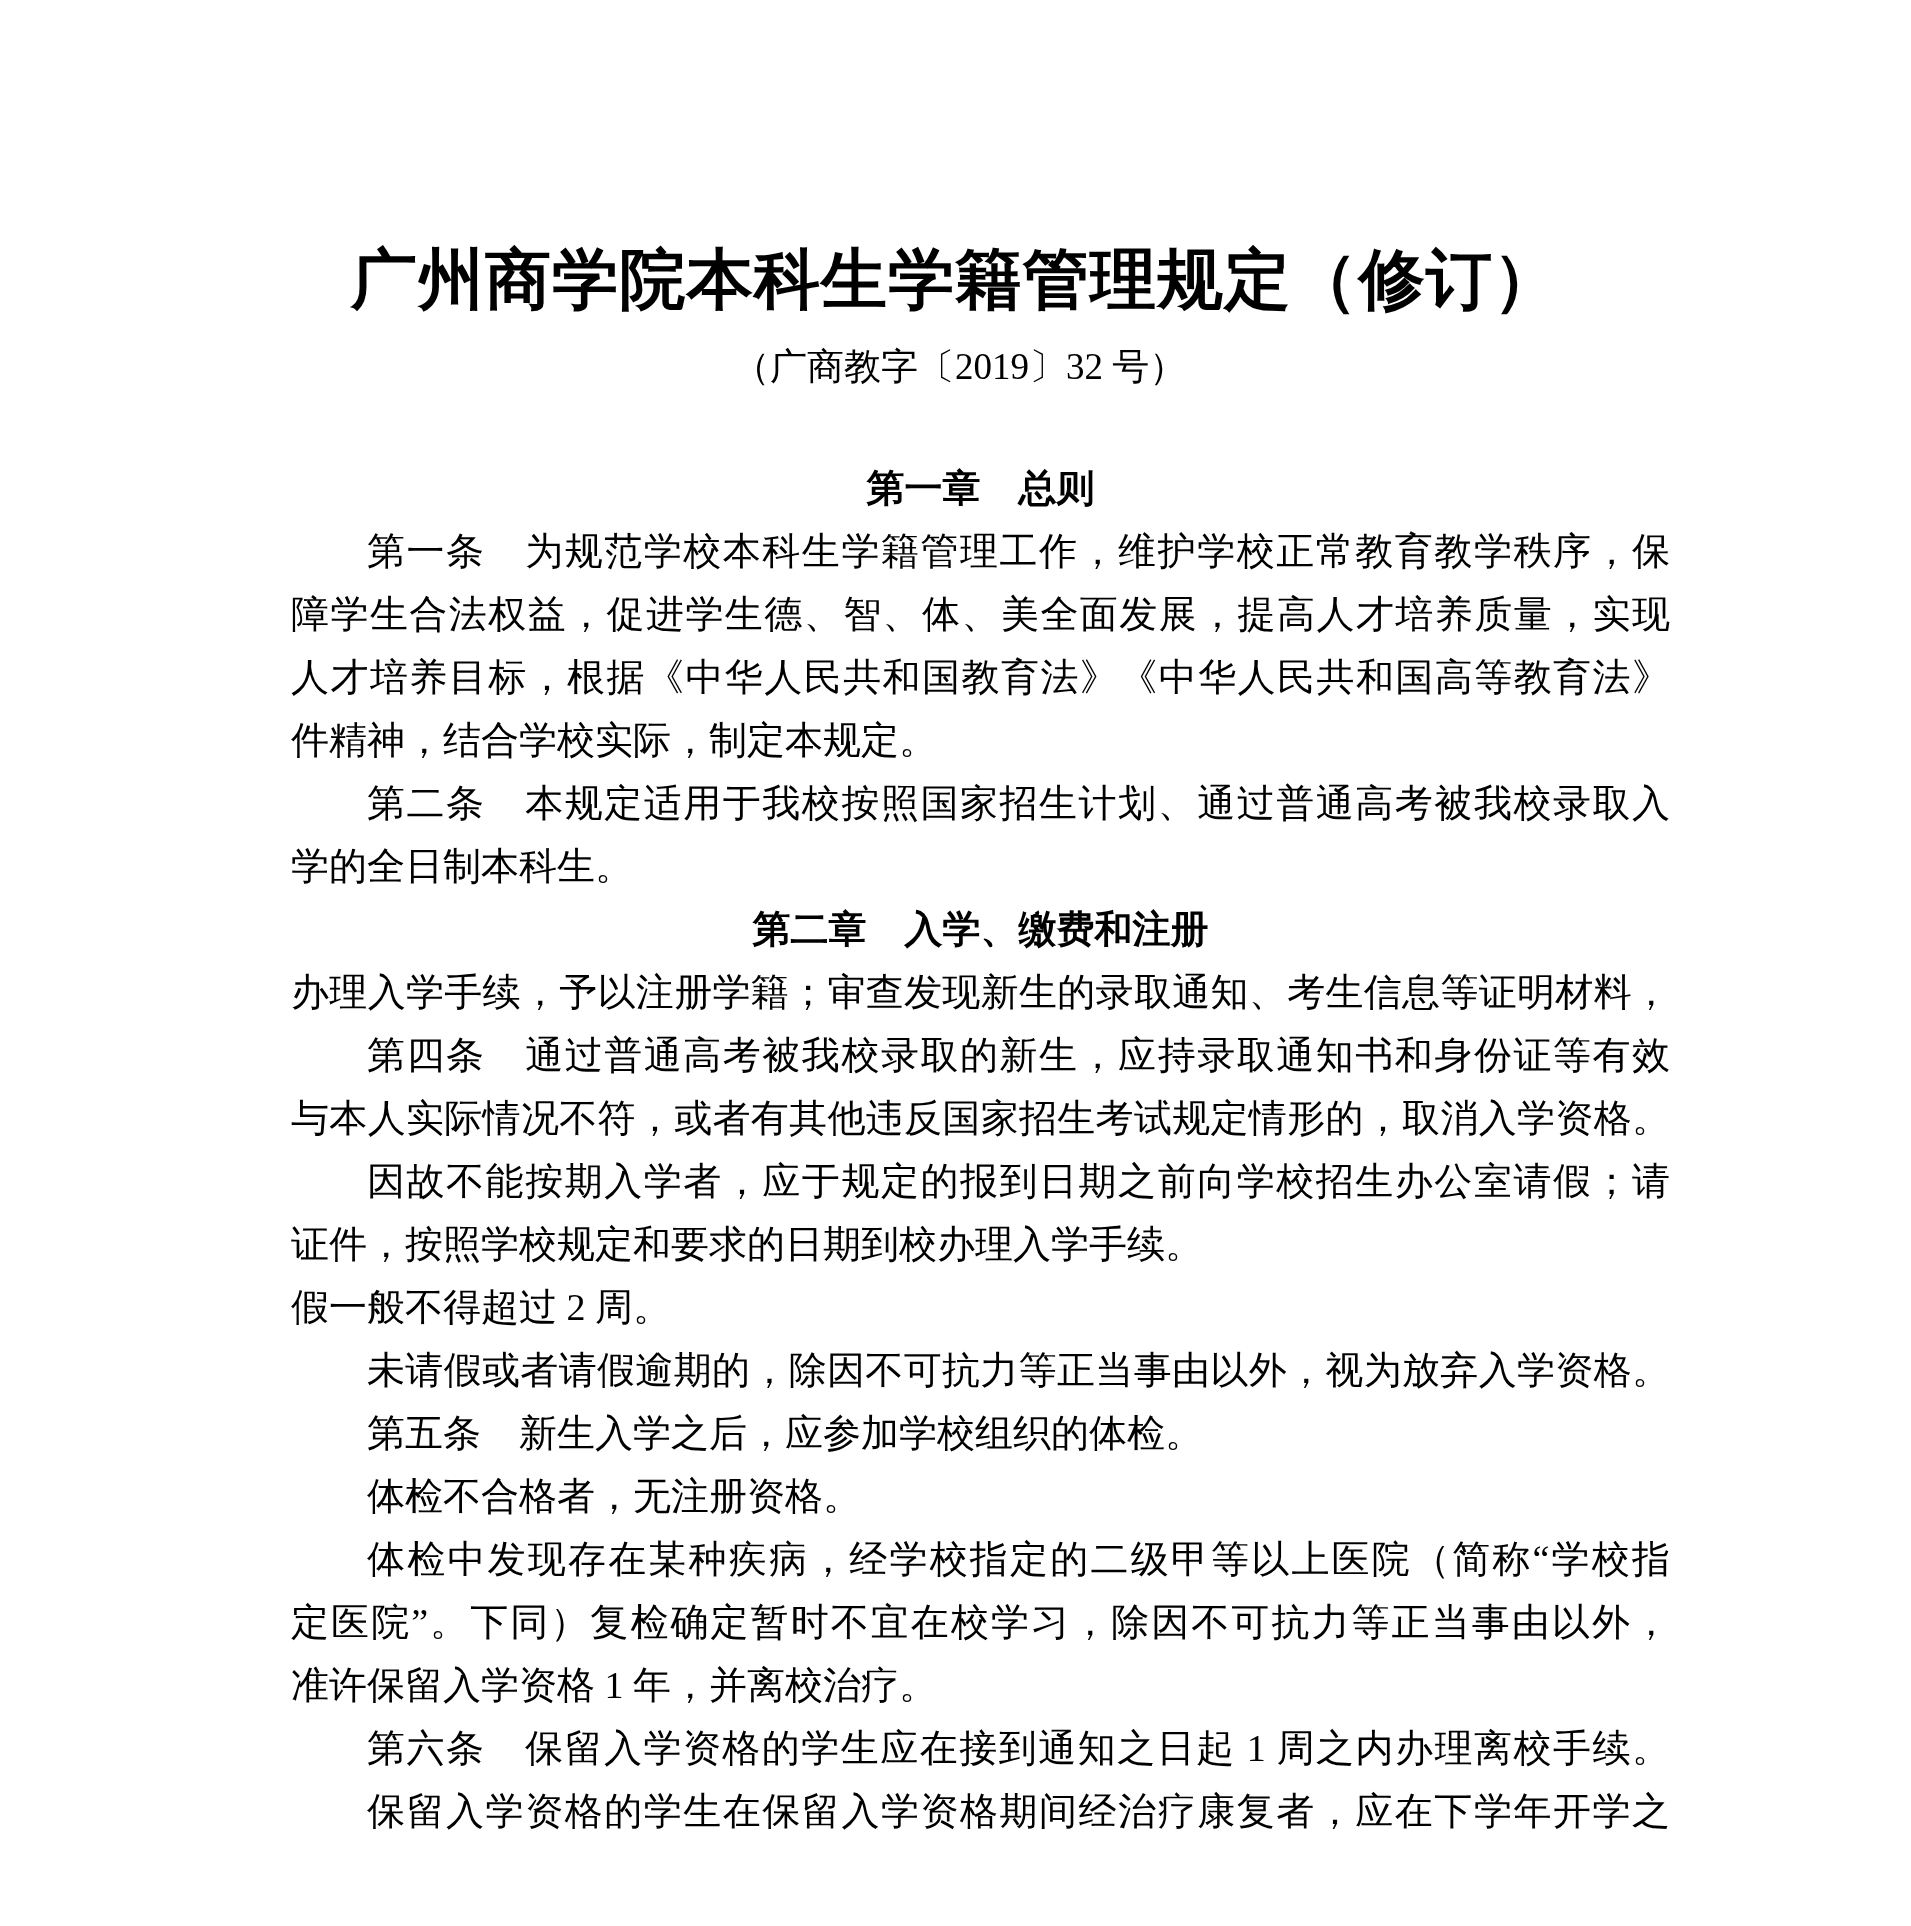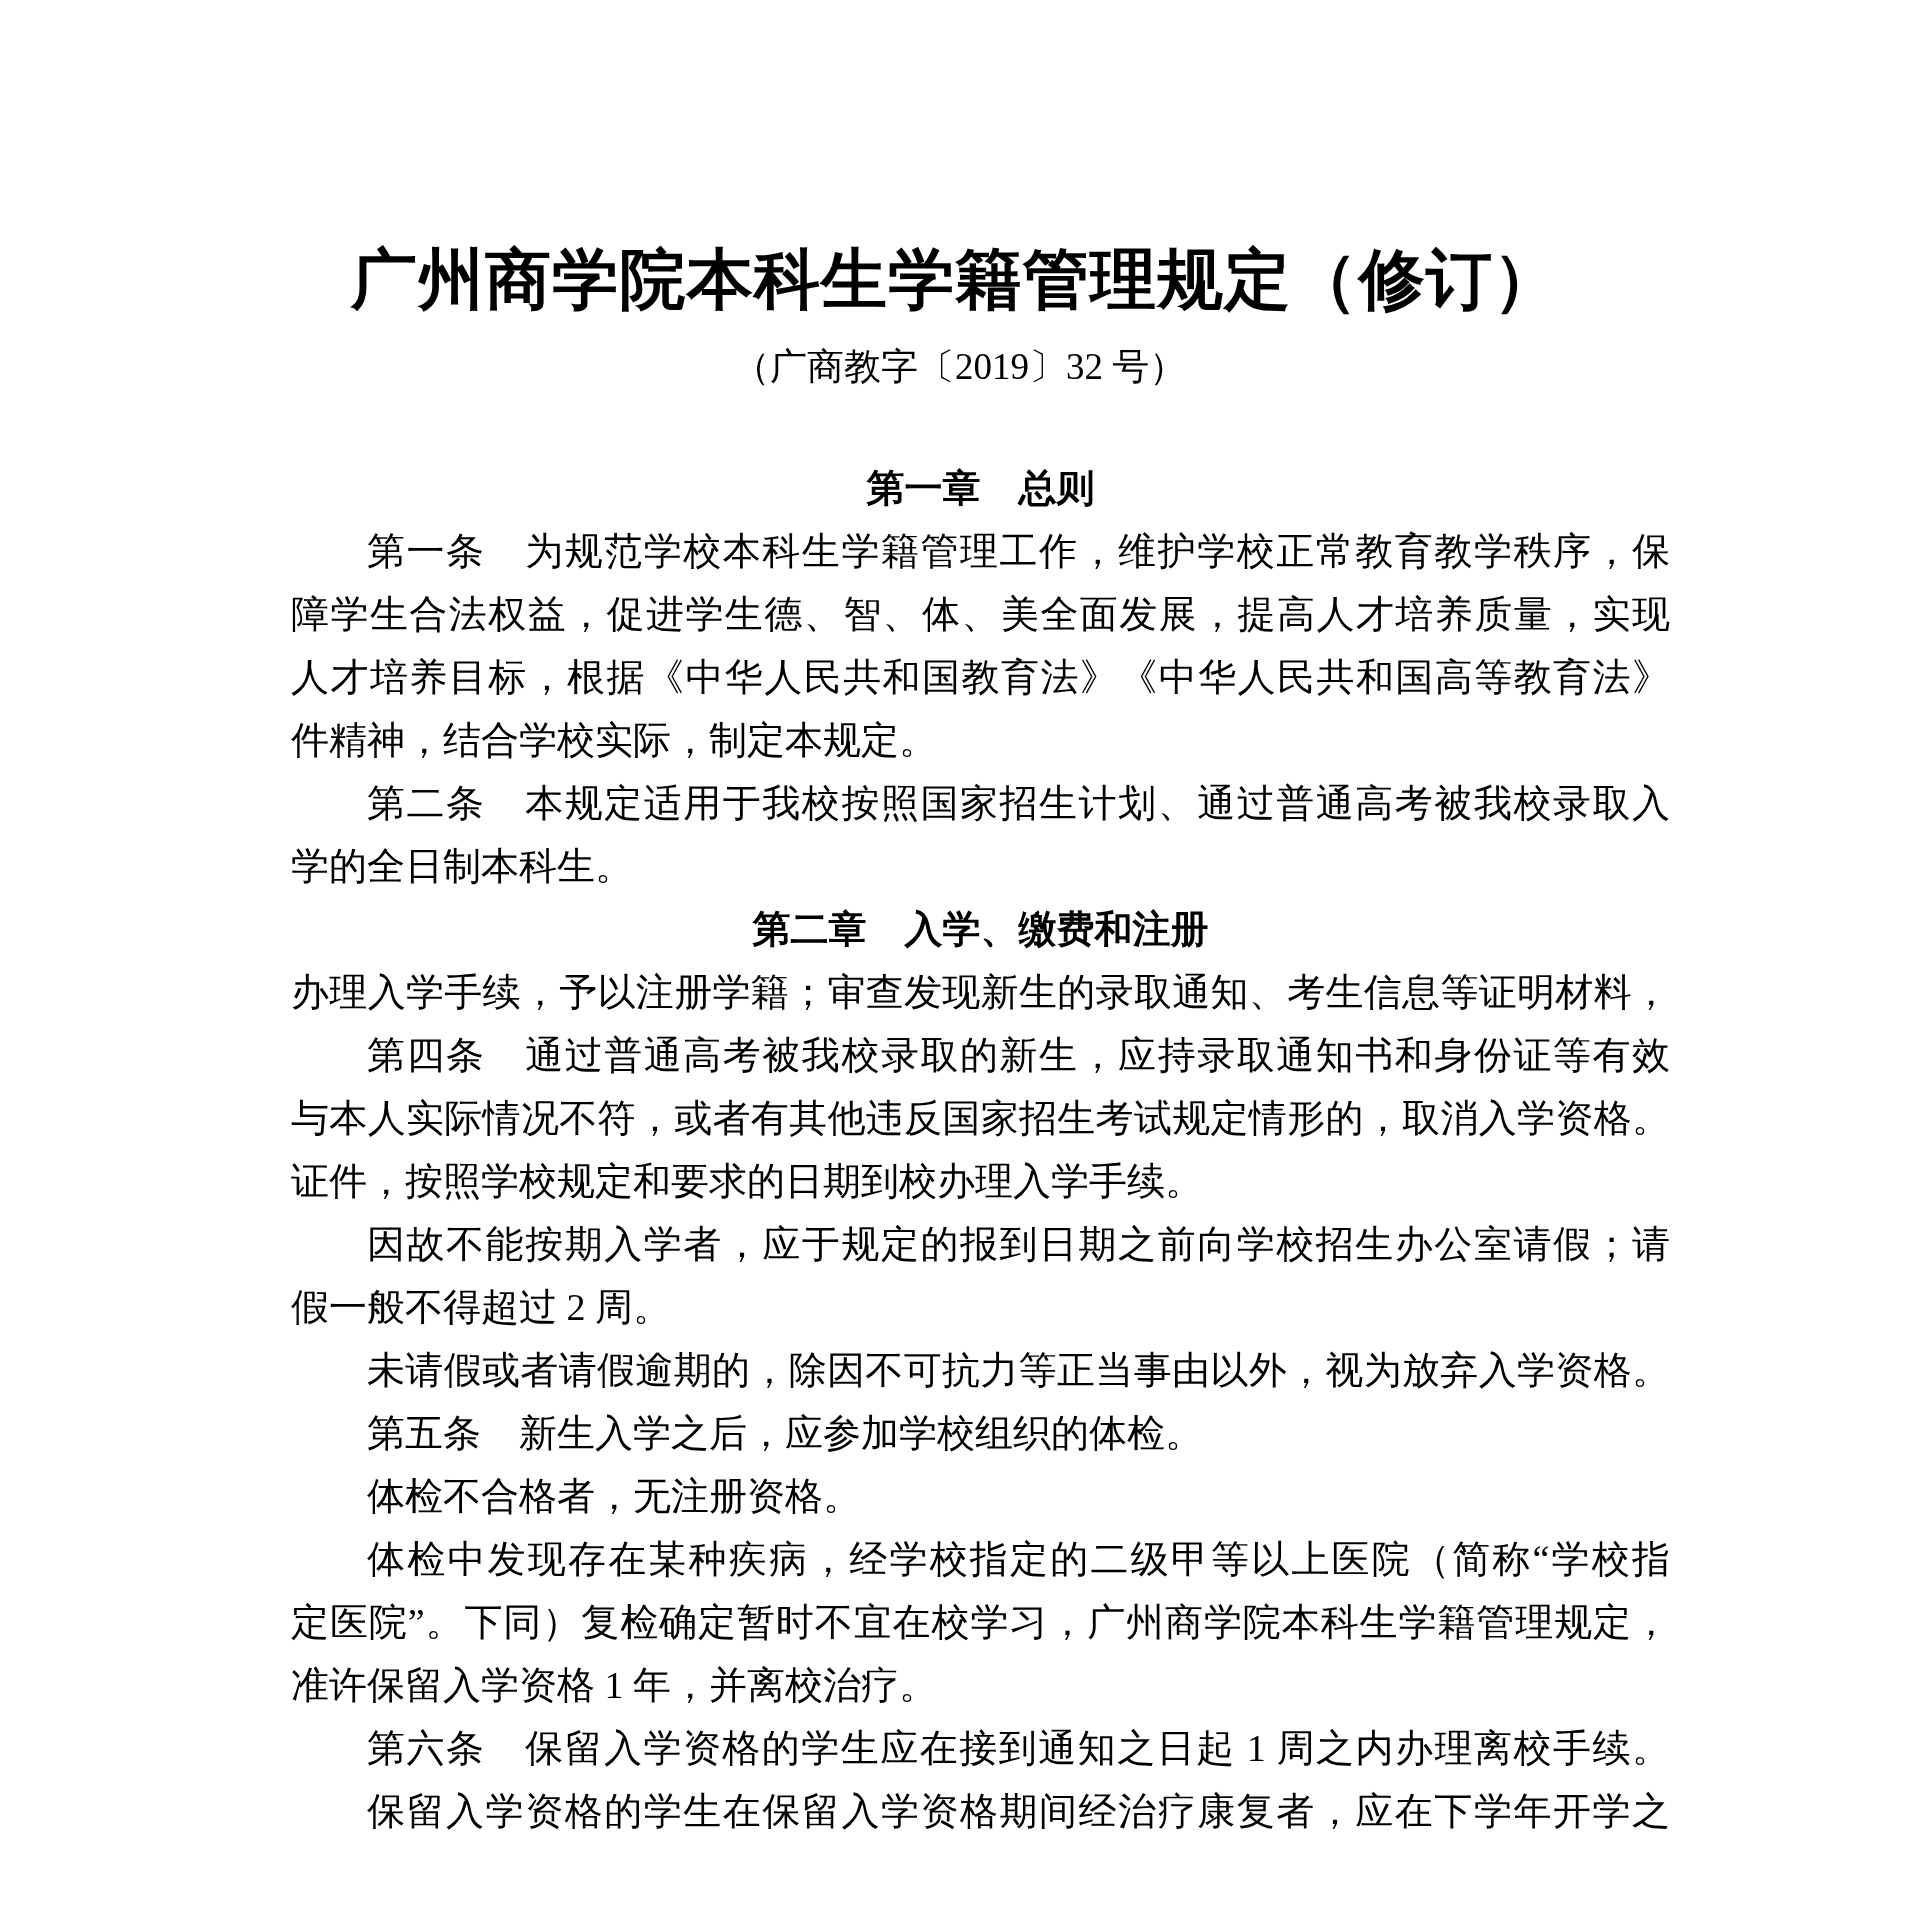--- a/index.html
+++ b/index.html
@@ -76,27 +76,27 @@
       <div class="tline indent fill">第一条　为规范学校本科生学籍管理工作，维护学校正常教育教学秩序，保</div>
       <div class="tline fill">障学生合法权益，促进学生德、智、体、美全面发展，提高人才培养质量，实现</div>
       <div class="tline fill">人才培养目标，根据《中华人民共和国教育法》《中华人民共和国高等教育法》</div>
       <div class="tline">件精神，结合学校实际，制定本规定。</div>
       <div class="tline indent fill">第二条　本规定适用于我校按照国家招生计划、通过普通高考被我校录取入</div>
       <div class="tline">学的全日制本科生。</div>
       <div class="tline chapter">第二章　入学、缴费和注册</div>
       <div class="tline fill">办理入学手续，予以注册学籍；审查发现新生的录取通知、考生信息等证明材料，</div>
       <div class="tline indent fill">第四条　通过普通高考被我校录取的新生，应持录取通知书和身份证等有效</div>
       <div class="tline fill">与本人实际情况不符，或者有其他违反国家招生考试规定情形的，取消入学资格。</div>
+      <div class="tline indent fill">因故不能按期入学者，应于规定的报到日期之前向学校招生办公室请假；请</div>
       <div class="tline">证件，按照学校规定和要求的日期到校办理入学手续。</div>
-      <div class="tline indent fill">因故不能按期入学者，应于规定的报到日期之前向学校招生办公室请假；请</div>
       <div class="tline">假一般不得超过 2 周。</div>
       <div class="tline indent fill">未请假或者请假逾期的，除因不可抗力等正当事由以外，视为放弃入学资格。</div>
       <div class="tline indent">第五条　新生入学之后，应参加学校组织的体检。</div>
       <div class="tline indent">体检不合格者，无注册资格。</div>
       <div class="tline indent fill">体检中发现存在某种疾病，经学校指定的二级甲等以上医院（简称“学校指</div>
-      <div class="tline fill">定医院”。下同）复检确定暂时不宜在校学习，广州商学院本科生学籍管理规定，</div>
+      <div class="tline fill">定医院”。下同）复检确定暂时不宜在校学习，除因不可抗力等正当事由以外，</div>
       <div class="tline">准许保留入学资格 1 年，并离校治疗。</div>
       <div class="tline indent fill">第六条　保留入学资格的学生应在接到通知之日起 1 周之内办理离校手续。</div>
       <div class="tline indent fill">保留入学资格的学生在保留入学资格期间经治疗康复者，应在下学年开学之</div>
     </div>
 
 </div>
 
 
 </body></html>

